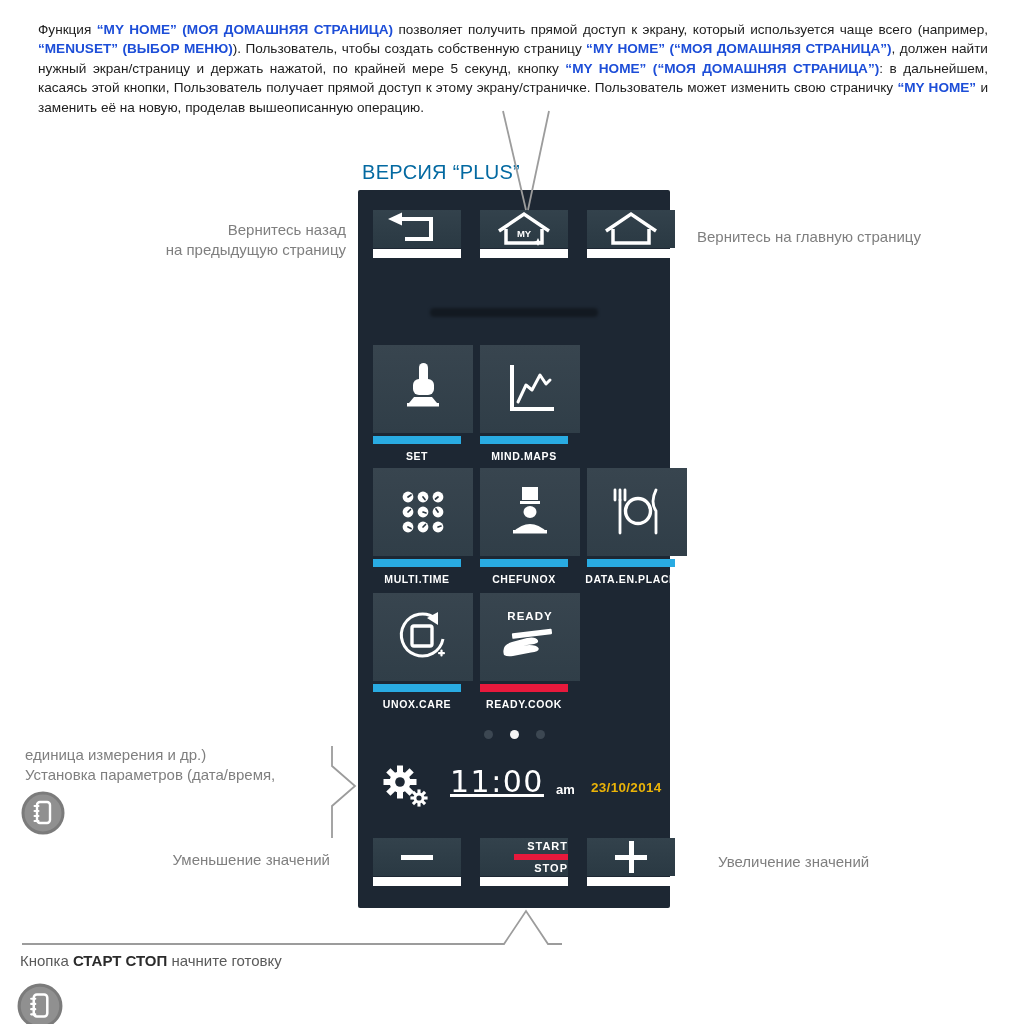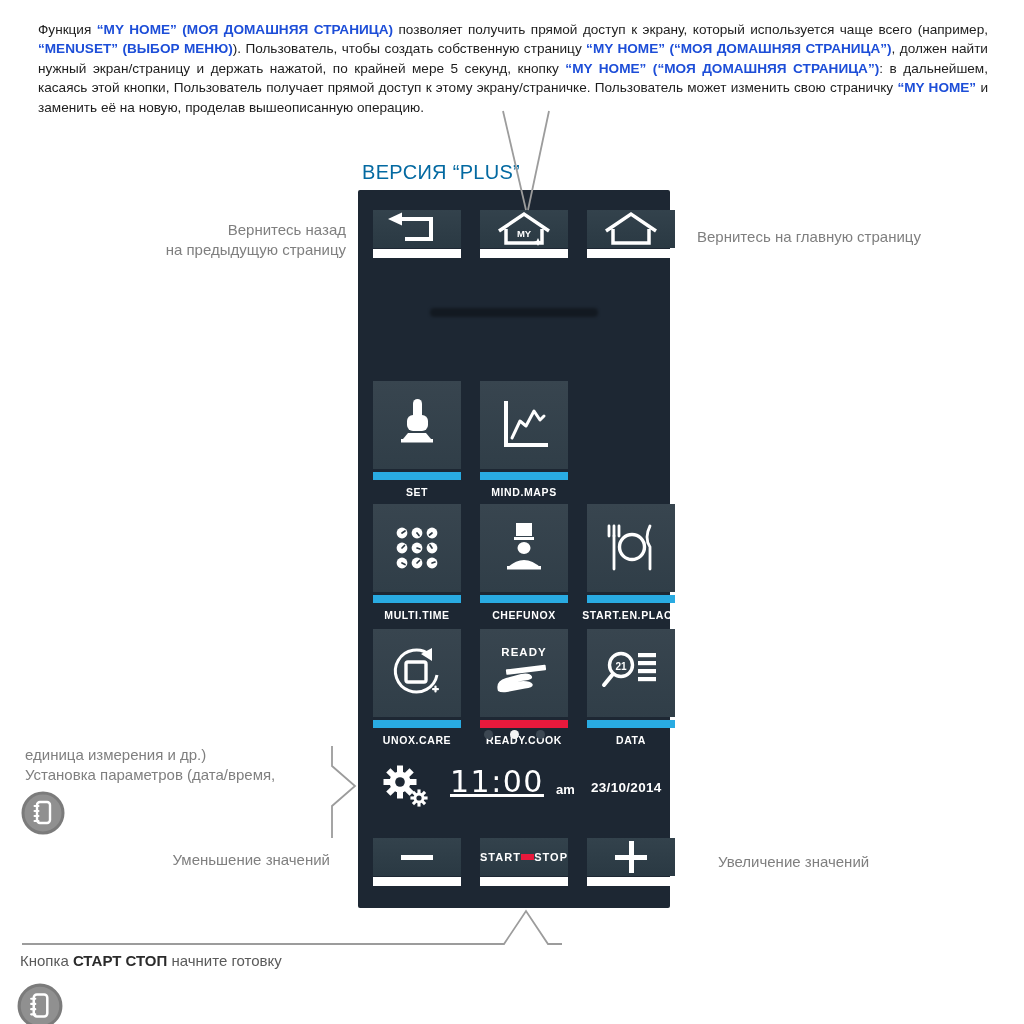--- a/index.html
+++ b/index.html
@@ -14,40 +14,40 @@
   
   .version{position:absolute;left:362px;top:161px;font-size:20px;font-weight:normal;color:#0369a1;letter-spacing:.3px;}
   
   .panel{position:absolute;left:358px;top:190px;width:312px;height:718px;background:#1d2733;border-radius:2px;z-index:2;}
   .navbtn,.botbtn{position:absolute;width:88px;cursor:pointer;}
   .btnface{height:38px;background:linear-gradient(180deg,#33424c,#2a3943);display:flex;align-items:center;justify-content:center;}
   .btnbar{height:9px;background:#fff;margin-top:1px;}
   .c0{left:15px}.c1{left:122px}.c2{left:229px}
   .navrow{top:20px}.botrow{top:648px}
   .tile{position:absolute;width:88px;}
-  .tileface{width:88px;height:88px;background:linear-gradient(180deg,#38454f,#303e48);display:flex;align-items:center;justify-content:center;margin-top:36px;}
+  .tileface{width:100px;height:88px;background:linear-gradient(180deg,#38454f,#303e48);display:flex;align-items:center;justify-content:center;}
   .tilebar{width:88px;height:8px;margin-top:3px;background:#29abe2;}
   .tilelabel{position:absolute;width:108px;left:-10px;text-align:center;margin-top:6px;
              font-size:10.5px;font-weight:bold;color:#fff;letter-spacing:.6px;white-space:nowrap;}
   .r0{top:155px}.r1{top:278px}.r2{top:403px}
   .faint{position:absolute;left:72px;top:118px;width:168px;height:9px;background:rgba(0,0,0,.35);
          filter:blur(1.5px);border-radius:4px;}
   .dots{position:absolute;left:0;top:540px;width:312px;display:flex;justify-content:center;gap:17px;}
   .dot{width:9px;height:9px;border-radius:50%;background:#3c4752;display:inline-block;cursor:pointer;}
   .dot.active{background:#f4f4f4;}
   .gear{position:absolute;left:22px;top:570px;}
   .time{position:absolute;left:92px;top:574px;font-size:30px;color:#fff;letter-spacing:1.5px;font-family:"DejaVu Sans",sans-serif;text-decoration:underline;}
   .meridiem{position:absolute;left:198px;top:592px;font-size:13px;font-weight:bold;color:#fff;}
-  .date{position:absolute;left:233px;top:590px;font-size:13.5px;font-weight:bold;color:#ffffff;letter-spacing:.3px;}
+  .date{position:absolute;left:233px;top:590px;font-size:13.5px;font-weight:bold;color:#eab308;letter-spacing:.3px;}
   .minusglyph{width:32px;height:5px;background:#fff;}
   .plusglyph{position:relative;width:32px;height:32px;}
   .plusglyph div{position:absolute;background:#fff;}
   .plusglyph .h{left:0;top:13.5px;width:32px;height:5px;}
   .plusglyph .v{left:13.5px;top:0;width:5px;height:32px;}
-  .ssbtn{display:flex;flex-direction:row;align-items:center;justify-content:center;}
+  .ssbtn{display:flex;flex-direction:column;align-items:flex-end;justify-content:center;}
   .sslabel{font-size:11px;font-weight:bold;color:#fff;letter-spacing:1px;line-height:12px;}
   .ssbar{width:54px;height:6px;background:#e8193c;margin:2px 0;}
   
   .ann{position:absolute;font-size:15px;color:#7f7f7f;line-height:20px;}
   .ann.right{text-align:right;}
   .caption{position:absolute;left:20px;top:952px;font-size:15px;color:#5a5a5a;}
   .caption .b{font-weight:bold;color:#2b2b2b;}
   .manualicon{position:absolute;}
 </style>
 </head>
@@ -185,21 +185,21 @@
             <path d="M10 6 V16"></path>
               <path d="M15 6 V16"></path>
               <path d="M20 6 V16"></path>
             <path d="M15 16 V49"></path>
             <circle cx="33" cy="27" r="12.5" stroke-width="3.4"></circle>
             <path d="M51 6 C47 14 47 21 51 27 V49"></path>
           </g>
         </svg>
       </div>
       <div class="tilebar" style="background: rgb(41, 171, 226);"></div>
-      <div class="tilelabel">START.EN.PLACE</div>
+      <div class="tilelabel">DATA.EN.PLACE</div>
     </div>
 
     <div class="tile r2 c0">
       <div class="tileface">
         <svg width="64" height="56" viewBox="0 0 64 56">
           <rect x="21" y="17" width="20" height="20" rx="2" stroke="#fff" stroke-width="3.4" fill="none"></rect>
           <path d="M45 10 A21 21 0 1 0 52 30" stroke="#fff" stroke-width="3" fill="none"></path>
           <polygon points="47,3 36,9 47,16" fill="#fff"></polygon>
           <g fill="#fff">
             <rect x="47" y="43" width="7" height="2.2" rx="1"></rect>
@@ -218,37 +218,20 @@
           <g fill="#fff">
             <rect x="17" y="24" width="40" height="5.5" rx="1" transform="rotate(-7 37 27)"></rect>
             <path d="M9 48 Q6 38 17 35 L32 31 Q41 29.5 43 33.5 Q44 36.5 36 37.5 L28 38.5 Q41 37 43.5 41 Q45 45 36 45.5 L18 49 Q12 50 9 48 Z"></path>
           </g>
         </svg>
       </div>
       <div class="tilebar" style="background: rgb(232, 25, 60);"></div>
       <div class="tilelabel">READY.COOK</div>
     </div>
 
-    <div class="tile r2 c2">
-      <div class="tileface">
-        <svg width="64" height="56" viewBox="0 0 64 56">
-          <circle cx="22" cy="20" r="11.5" stroke="#fff" stroke-width="3.4" fill="none"></circle>
-          <path d="M14 29 L5 40" stroke="#fff" stroke-width="4" stroke-linecap="round"></path>
-          <text x="22" y="24.5" font-size="10" font-weight="bold" fill="#fff" text-anchor="middle">21</text>
-          <g fill="#fff">
-            <rect x="39" y="8" width="18" height="4.2"></rect>
-            <rect x="39" y="16" width="18" height="4.2"></rect>
-            <rect x="39" y="24" width="18" height="4.2"></rect>
-            <rect x="39" y="32" width="18" height="4.2"></rect>
-          </g>
-        </svg>
-      </div>
-      <div class="tilebar" style="background: rgb(41, 171, 226);"></div>
-      <div class="tilelabel">DATA</div>
-    </div>
 
     <div class="dots">
         <span class="dot"></span>
         <span class="dot active"></span>
         <span class="dot"></span>
       </div>
 
     <div class="gear">
       <svg width="50" height="48" viewBox="0 0 50 48">
         <g transform="translate(20,22)" fill="#fff">

